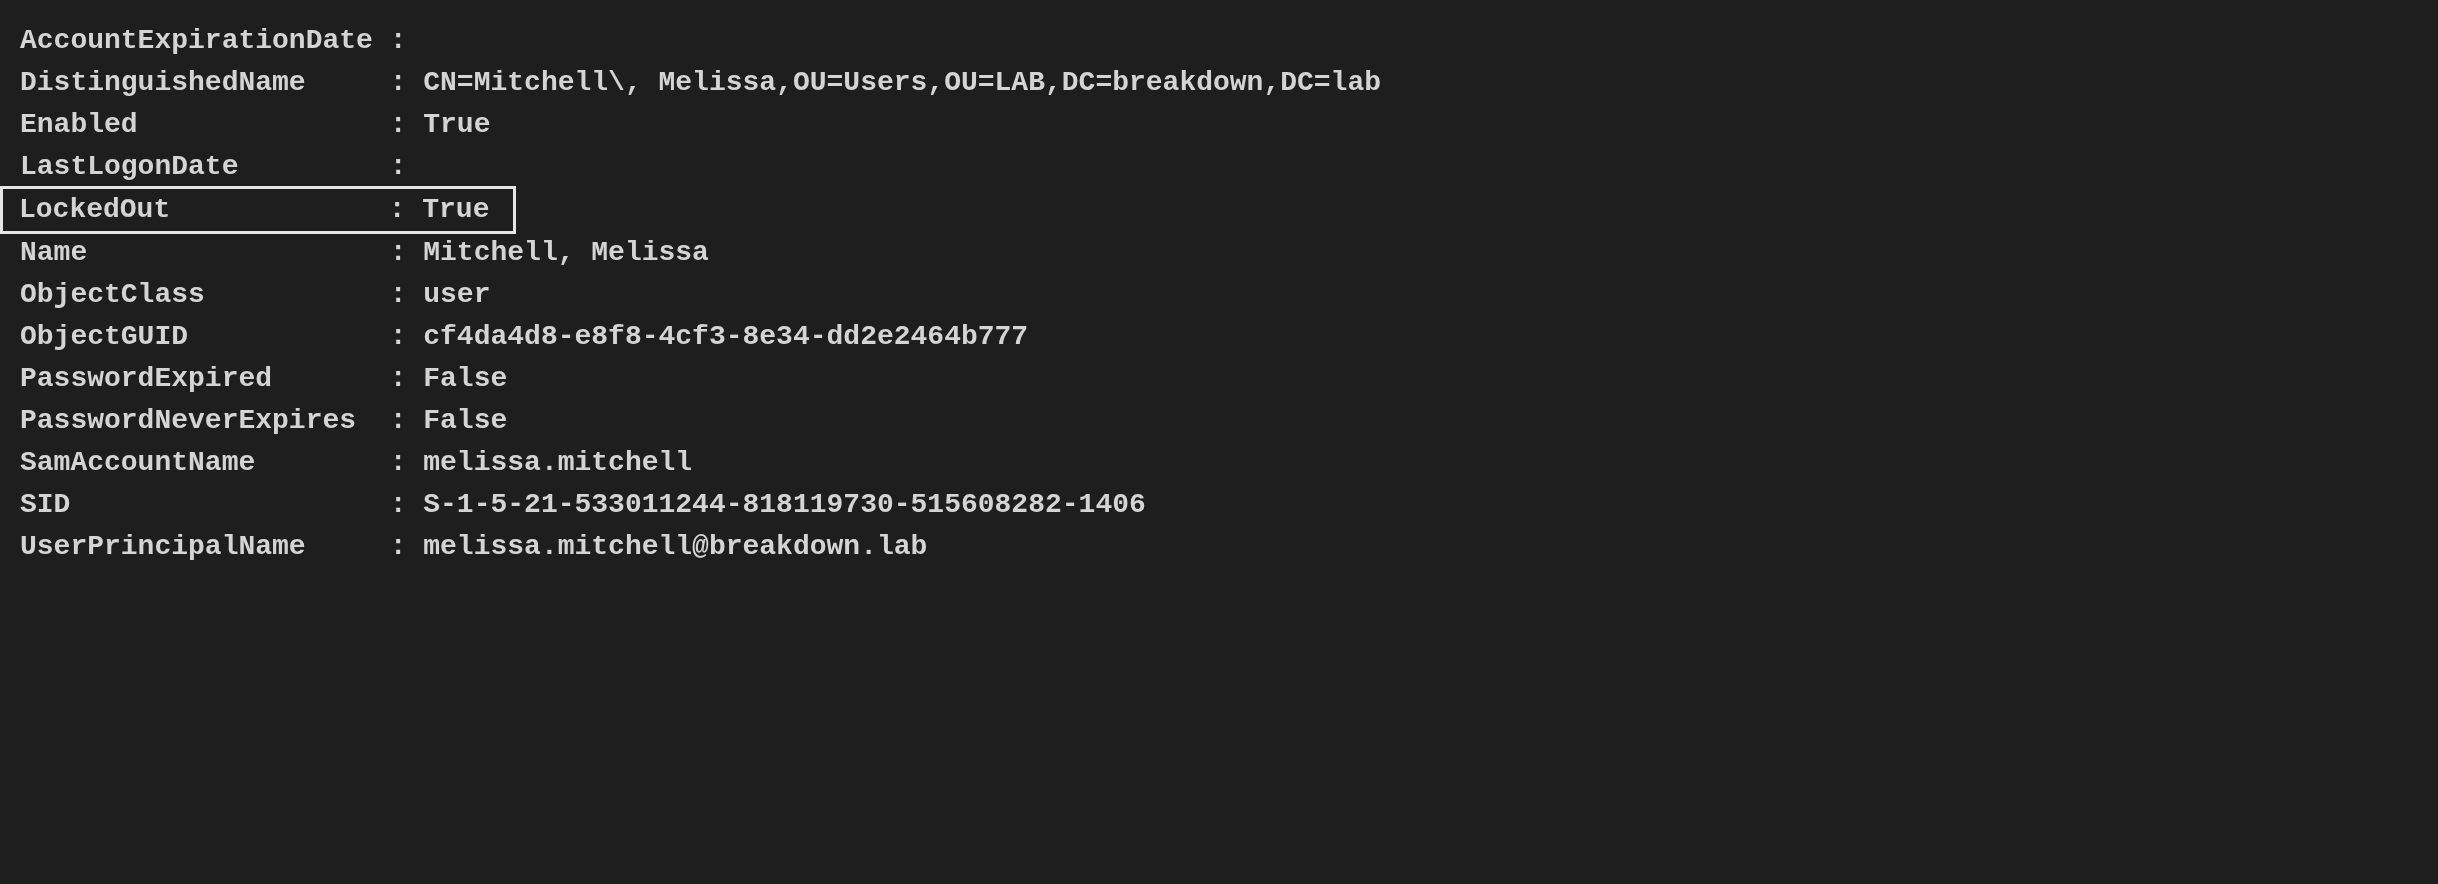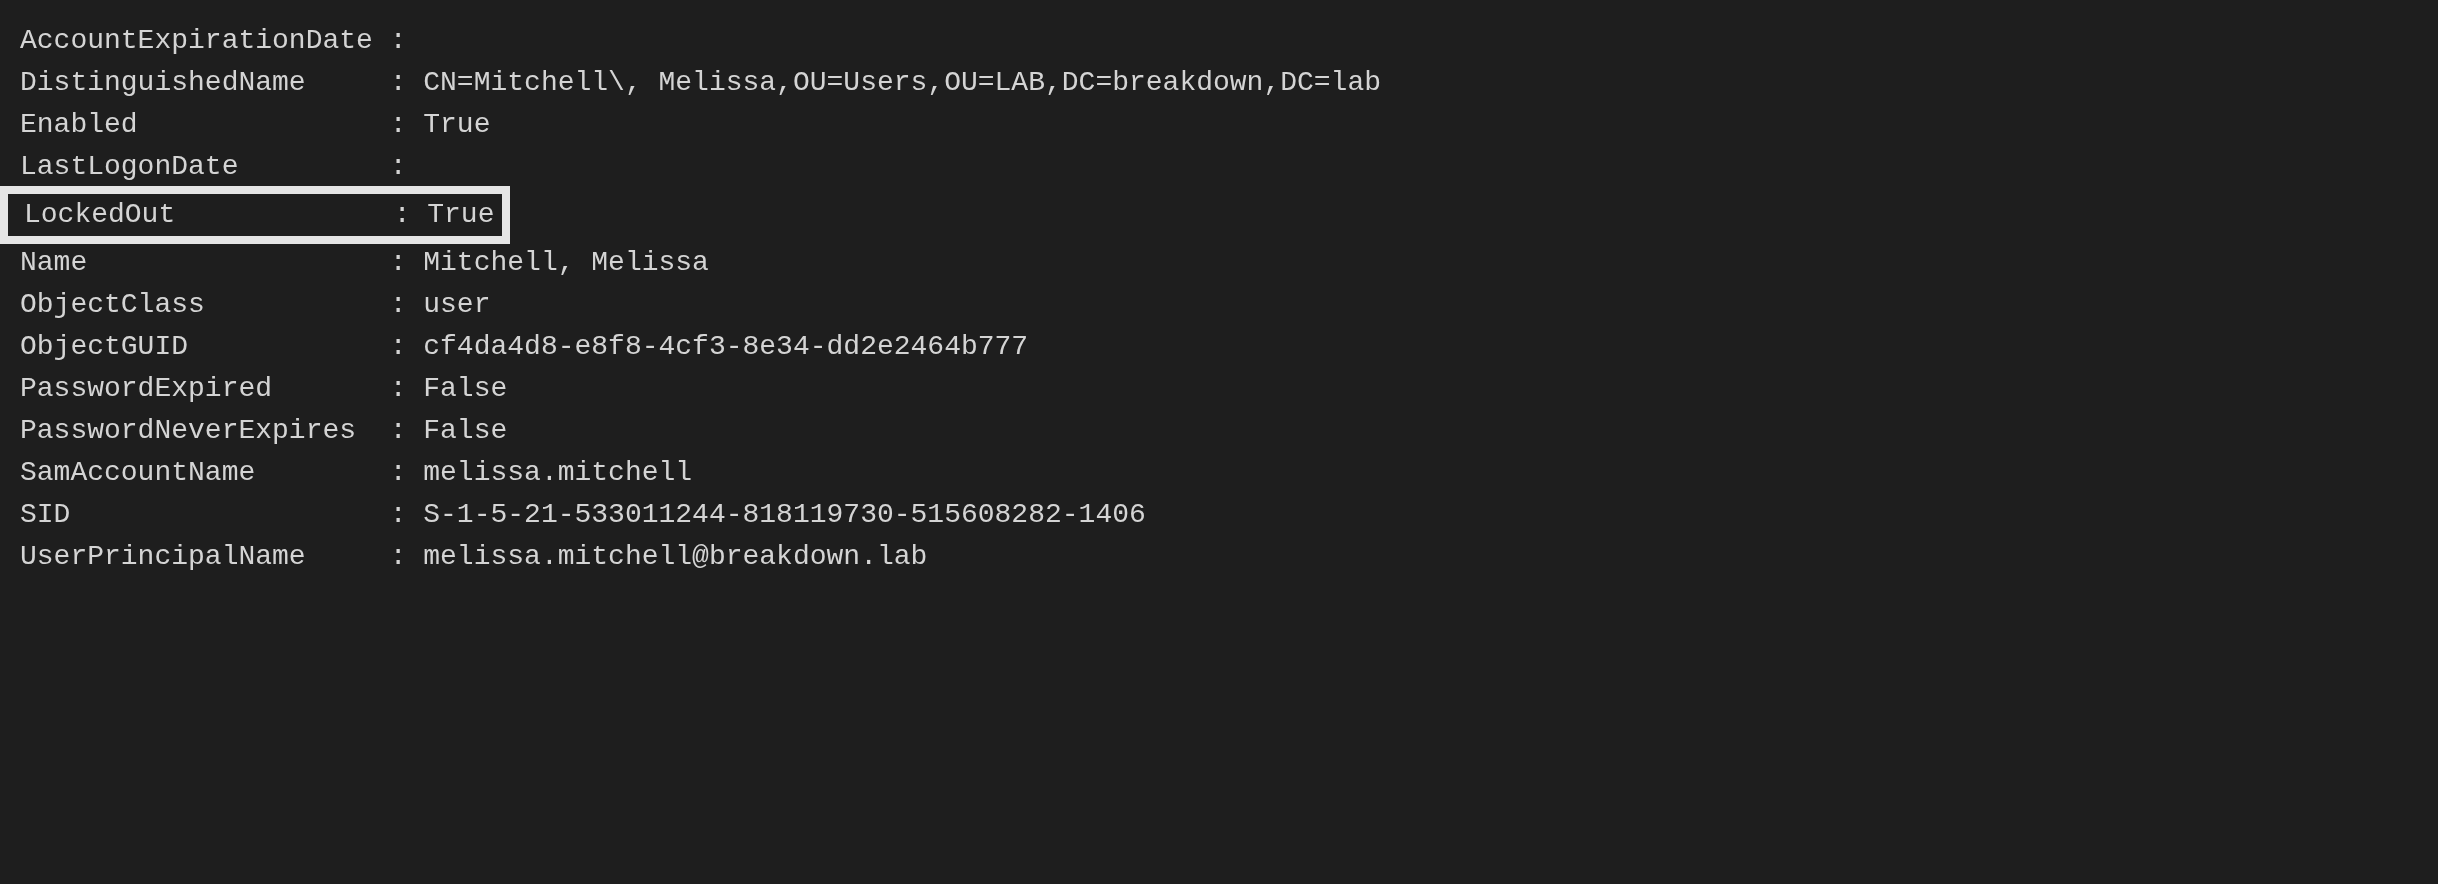--- a/index.html
+++ b/index.html
@@ -16,39 +16,40 @@
       width: 2438px;
       height: 884px;
       line-height: 1.5;
     }
     .output {
       white-space: pre;
     }
     .row {
       display: flex;
       white-space: pre;
+      font-weight: bold;
     }
     .key {
       display: inline-block;
       min-width: 21ch;
     }
     .sep {
       display: inline-block;
     }
     .val {
       display: inline-block;
       text-align: center;
     }
     .highlight {
-      border: 8px solid #e5e5e5;
+      border: 3px solid #e5e5e5;
       margin-left: -20px;
       padding-left: 16px;
       display: flex;
       width: fit-content;
-      padding-right: 8px;
+      padding-right: 24px;
       margin-top: -2px;
       margin-bottom: -2px;
     }
   </style>
 </head>
 <body>
 
 <div class="output" id="output-container"><div class="row"><span class="key">AccountExpirationDate</span><span class="sep"> : </span><span class="val"></span></div><div class="row"><span class="key">DistinguishedName</span><span class="sep"> : </span><span class="val">CN=Mitchell\, Melissa,OU=Users,OU=LAB,DC=breakdown,DC=lab</span></div><div class="row"><span class="key">Enabled</span><span class="sep"> : </span><span class="val">True</span></div><div class="row"><span class="key">LastLogonDate</span><span class="sep"> : </span><span class="val"></span></div><div class="row highlight"><span class="key">LockedOut</span><span class="sep"> : </span><span class="val">True</span></div><div class="row"><span class="key">Name</span><span class="sep"> : </span><span class="val">Mitchell, Melissa</span></div><div class="row"><span class="key">ObjectClass</span><span class="sep"> : </span><span class="val">user</span></div><div class="row"><span class="key">ObjectGUID</span><span class="sep"> : </span><span class="val">cf4da4d8-e8f8-4cf3-8e34-dd2e2464b777</span></div><div class="row"><span class="key">PasswordExpired</span><span class="sep"> : </span><span class="val">False</span></div><div class="row"><span class="key">PasswordNeverExpires</span><span class="sep"> : </span><span class="val">False</span></div><div class="row"><span class="key">SamAccountName</span><span class="sep"> : </span><span class="val">melissa.mitchell</span></div><div class="row"><span class="key">SID</span><span class="sep"> : </span><span class="val">S-1-5-21-533011244-818119730-515608282-1406</span></div><div class="row"><span class="key">UserPrincipalName</span><span class="sep"> : </span><span class="val">melissa.mitchell@breakdown.lab</span></div></div>
 
 </body></html>

